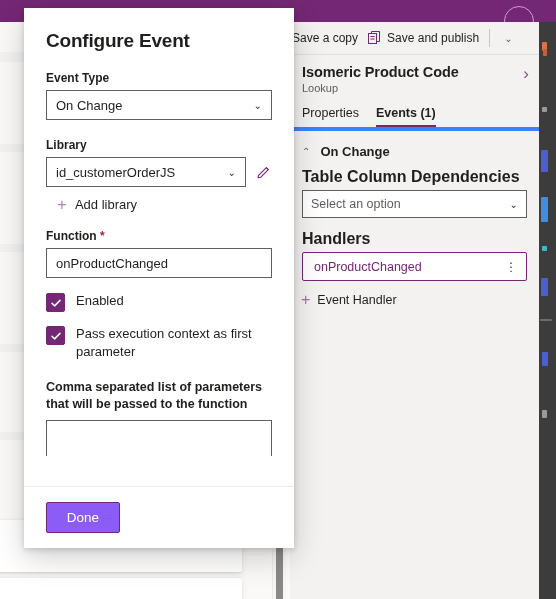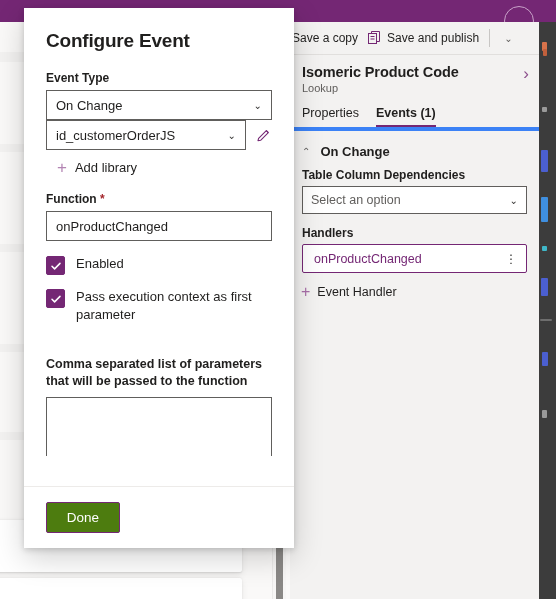--- a/index.html
+++ b/index.html
@@ -76,21 +76,21 @@
   .section-head {
     display: flex; align-items: center; gap: 10px;
     padding: 13px 12px 9px 12px;
     font-size: 13px; font-weight: bold; color: #201f1e;
     cursor: pointer;
   }
   .caret-up { font-size: 10px; color: #605e5c; font-weight: normal; }
 
   .field-block { padding: 0 12px; }
   .field-label {
-    font-size: 12px; font-weight: bold; color: #201f1e; margin-bottom: 4px;
+    font-size: 16px; font-weight: bold; color: #201f1e; margin-bottom: 4px;
   }
   .pane-select {
     height: 28px; background: #fff; border: 1px solid #605e5c;
     display: flex; align-items: center; padding: 0 8px;
     font-size: 12.5px; color: #605e5c;
     justify-content: space-between; cursor: pointer;
   }
   .pane-select .chev { font-size: 10px; color: #323130; }
 
   .handler-chip {
@@ -190,21 +190,21 @@
   .dlg-foot {
     position: absolute; left: 0; bottom: 0; width: 270px; height: 62px;
     border-top: 1px solid #edebe9; background: #fff;
     display: flex; align-items: center; gap: 10px; padding-left: 22px;
   }
   .btn {
     height: 31px; min-width: 74px; font-size: 13.5px;
     display: inline-flex; align-items: center; justify-content: center;
     cursor: pointer; border-radius: 2px; padding: 0 14px;
   }
-  .btn-primary { background: #4d7c0f; color: #fff; border: 1px solid #742774; }
+  .btn-primary { background: #8b5cf6; color: #fff; border: 1px solid #742774; }
   .btn-default { background: #fff; color: #201f1e; border: 1px solid #8a8886; }
 </style>
 </head>
 <body>
 
 <div id="root">
 
   <div class="canvas-bg">
     <div class="bg-line" style="left:0;  top:30px;  width:290px; height:10px;"></div>
     <div class="bg-line" style="left:0;  top:122px; width:290px; height:8px;"></div>
@@ -305,20 +305,21 @@
       <div class="dlg-title">Configure Event</div>
 
       
       <div class="lbl">Event Type</div>
       <div class="sel">
         <span>On Change</span>
         <span class="chev">⌄</span>
       </div>
 
       
+      <div class="lbl" style="margin-top:18px;">Library</div>
       <div class="row-inline">
         <div class="sel">
           <span>id_customerOrderJS</span>
           <span class="chev">⌄</span>
         </div>
         <span class="pencil">
           <svg width="17" height="17" viewBox="0 0 17 17">
             <path d="M3 13.6 L3.6 11.3 L11.3 3.6 L13.3 5.6 L5.6 13.3 Z" fill="none" stroke="#742774" stroke-width="1.1" stroke-linejoin="round"></path>
             <path d="M11.3 3.6 L13.3 5.6" stroke="#742774" stroke-width="1.1"></path>
           </svg>
@@ -351,21 +352,21 @@
       <div class="cbrow" style="margin-top:13px;">
         <span class="cbox">
           <svg width="12" height="12" viewBox="0 0 12 12">
             <path d="M2 6.3 L4.6 8.9 L10 3.4" fill="none" stroke="#ffffff" stroke-width="1.5" stroke-linecap="round" stroke-linejoin="round"></path>
           </svg>
         </span>
         <span class="cblabel" style="max-width:182px; display:inline-block;">Pass execution context as first parameter</span>
       </div>
 
       
-      <div class="helper" style="margin-top:32px;">Comma separated list of parameters that will be passed to the function</div>
+      <div class="helper" style="margin-top:18px;">Comma separated list of parameters that will be passed to the function</div>
       <textarea class="ta" placeholder="" style=""></textarea>
 
     </div>
 
     <div class="dlg-foot">
       <div class="btn btn-primary">
         <span>Done</span>
       </div>
     </div>
   </div>

